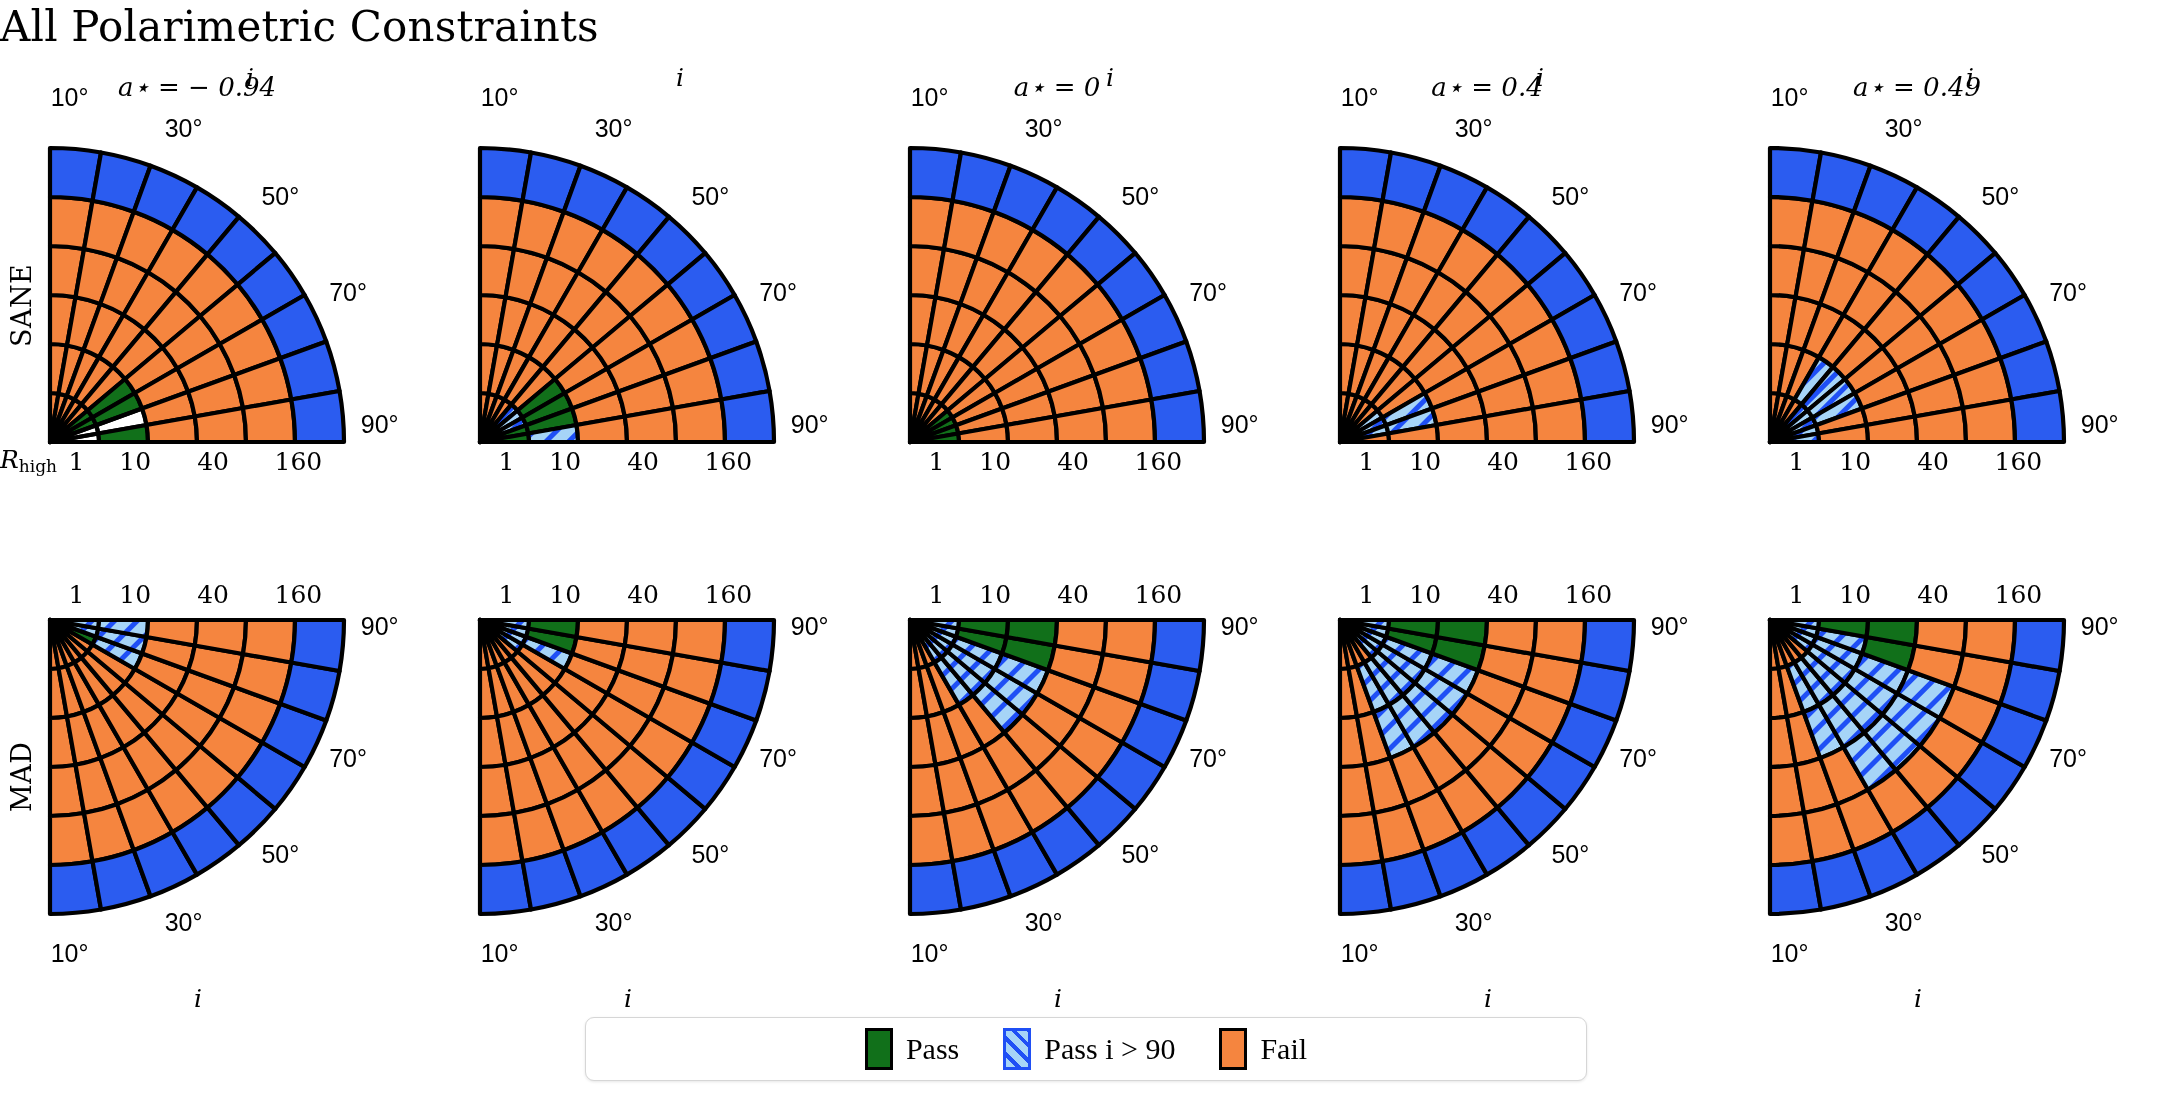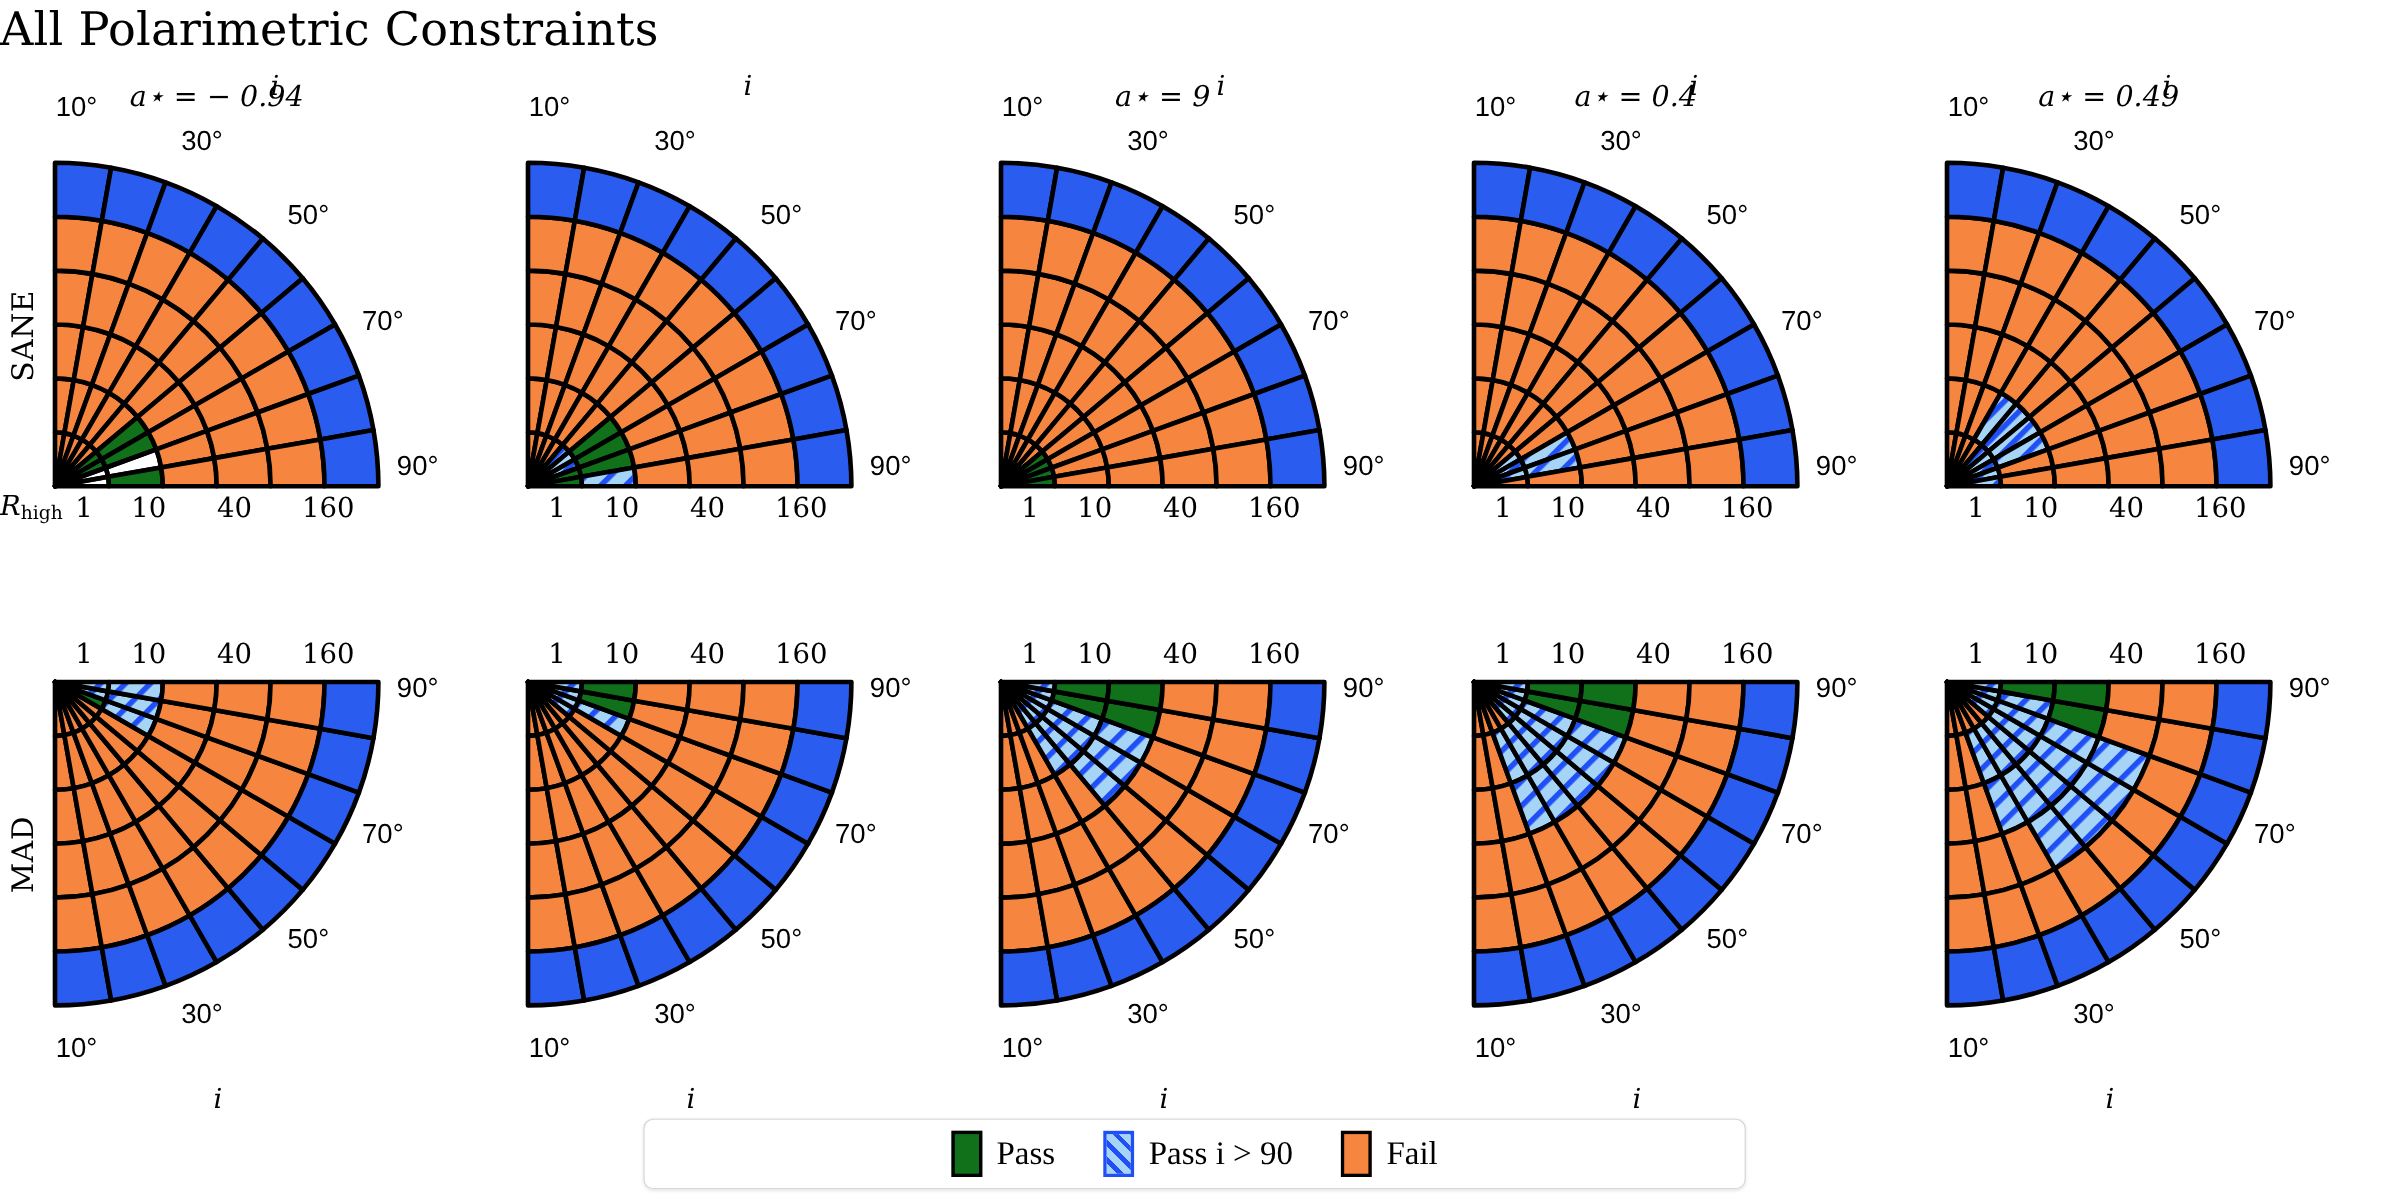--- a/index.html
+++ b/index.html
@@ -724,21 +724,21 @@
           <path d="M 3 3 L 51.255579897598196 11.50876070567959 A 49 49 0 0 0 52 3.000000000000003 L 3 3 Z" fill="url(#hatchH41)" stroke="#000000" stroke-width="4.2" stroke-linejoin="round"></path>
           <path d="M 51.255579897598196 11.50876070567959 L 99.51115979519639 20.01752141135918 A 98 98 0 0 0 101 3.000000000000006 L 52 3.000000000000003 A 49 49 0 0 1 51.255579897598196 11.50876070567959 Z" fill="#11701a" stroke="#000000" stroke-width="4.2" stroke-linejoin="round"></path>
           <path d="M 99.51115979519639 20.01752141135918 L 147.76673969279457 28.52628211703877 A 147 147 0 0 0 150 3.000000000000009 L 101 3.000000000000006 A 98 98 0 0 1 99.51115979519639 20.01752141135918 Z" fill="#11701a" stroke="#000000" stroke-width="4.2" stroke-linejoin="round"></path>
           <path d="M 147.76673969279457 28.52628211703877 L 196.02231959039278 37.03504282271836 A 196 196 0 0 0 199 3.000000000000012 L 150 3.000000000000009 A 147 147 0 0 1 147.76673969279457 28.52628211703877 Z" fill="#f5853f" stroke="#000000" stroke-width="4.2" stroke-linejoin="round"></path>
           <path d="M 196.02231959039278 37.03504282271836 L 244.27789948799096 45.54380352839795 A 245 245 0 0 0 248 3.000000000000015 L 199 3.000000000000012 A 196 196 0 0 1 196.02231959039278 37.03504282271836 Z" fill="#f5853f" stroke="#000000" stroke-width="4.2" stroke-linejoin="round"></path>
           <path d="M 244.27789948799096 45.54380352839795 L 292.53347938558915 54.05256423407754 A 294 294 0 0 0 297 3.000000000000018 L 248 3.000000000000015 A 245 245 0 0 1 244.27789948799096 45.54380352839795 Z" fill="#2b5cf0" stroke="#000000" stroke-width="4.2" stroke-linejoin="round"></path>
         </g>
       </svg>
     </div>
     <div class="col-head" style="left: 7px; top: 72px; width: 380px;">a⋆ = − 0.94</div>
-    <div class="col-head" style="left: 867px; top: 72px; width: 380px;">a⋆ = 9</div>
+    <div class="col-head" style="left: 867px; top: 72px; width: 380px;">a⋆ = 0</div>
     <div class="col-head" style="left: 1297px; top: 72px; width: 380px;">a⋆ = 0.4</div>
     <div class="col-head" style="left: 1727px; top: 72px; width: 380px;">a⋆ = 0.49</div>
     <div class="row-label" style="left: 6px; top: 230px; height: 150px;">SANE</div>
     <div class="row-label" style="left: 6px; top: 702px; height: 150px;">MAD</div>
     <div class="tick" style="left: 46.4px; width: 60px; top: 447px;">1</div>
     <div class="tick" style="left: 46.4px; width: 60px; top: 580px;">1</div>
     <div class="tick" style="left: 476.4px; width: 60px; top: 447px;">1</div>
     <div class="tick" style="left: 476.4px; width: 60px; top: 580px;">1</div>
     <div class="tick" style="left: 906.4px; width: 60px; top: 447px;">1</div>
     <div class="tick" style="left: 906.4px; width: 60px; top: 580px;">1</div>

